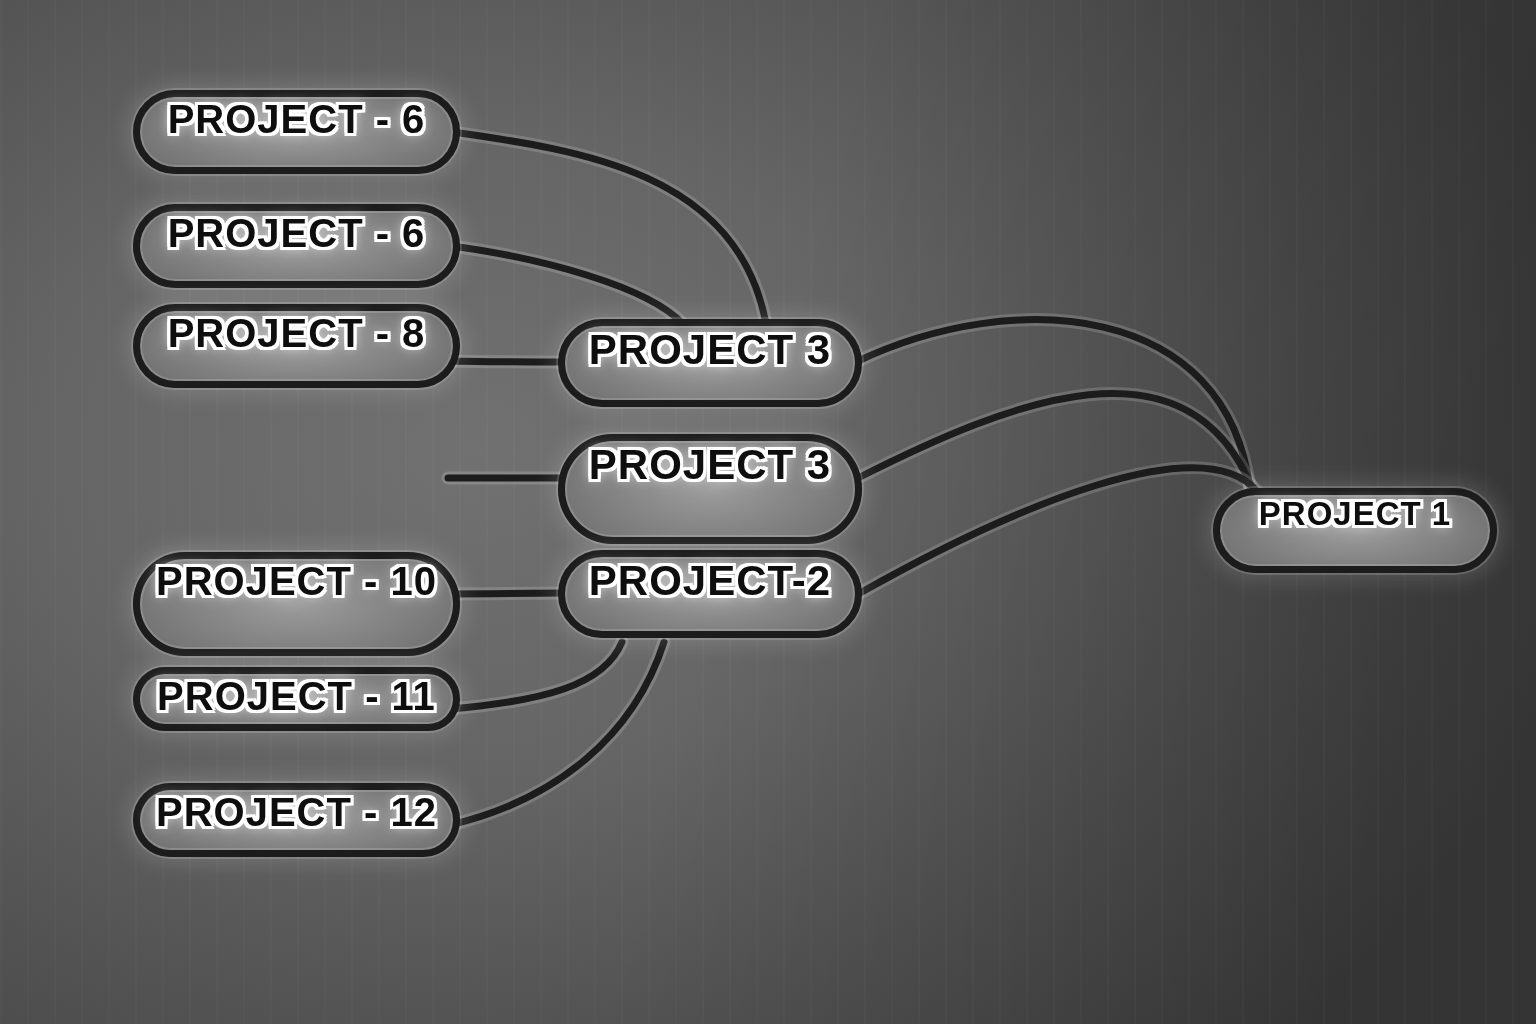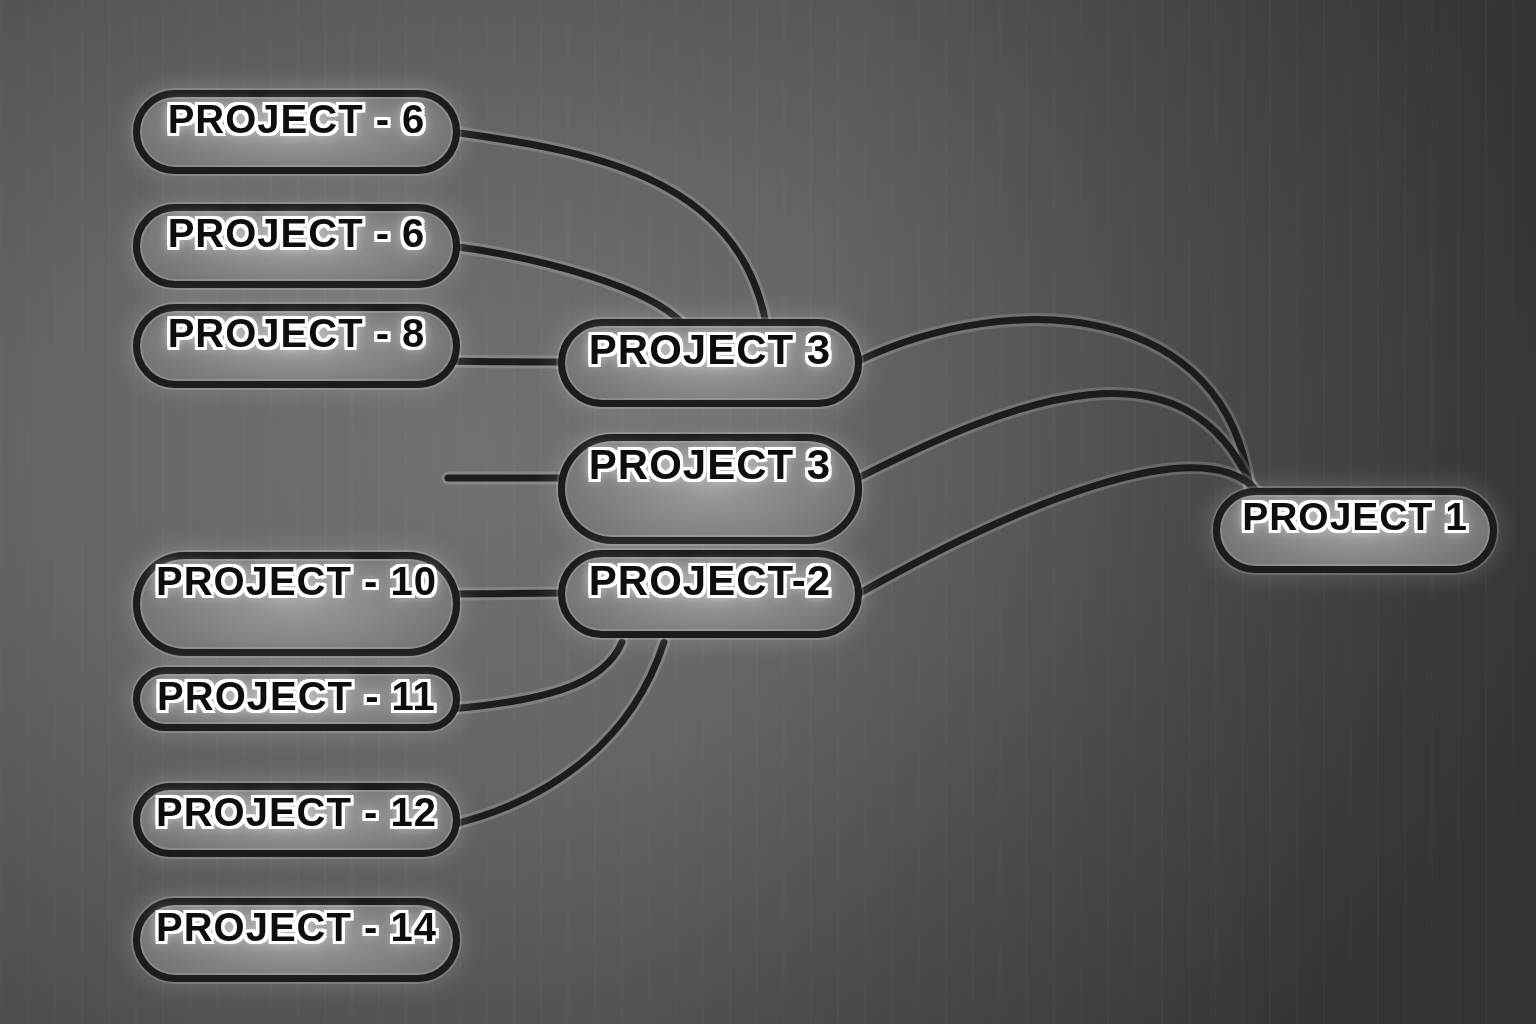--- a/index.html
+++ b/index.html
@@ -38,21 +38,21 @@
       0 -3px 0 var(--outline,#fff), 0 3px 0 var(--outline,#fff),
       -2px -2px 0 var(--outline,#fff), 2px -2px 0 var(--outline,#fff),
       -2px 2px 0 var(--outline,#fff), 2px 2px 0 var(--outline,#fff),
       -3px -3px 0 var(--outline,#fff), 3px -3px 0 var(--outline,#fff),
       -3px 3px 0 var(--outline,#fff), 3px 3px 0 var(--outline,#fff),
       0 0 12px rgba(255,255,255,0.85),
       0 0 24px rgba(255,255,255,0.45);
   }
   .node.left  .node-label{font-size:40px;}
   .node.mid   .node-label{font-size:42px;}
-  .node.right .node-label{font-size:39px;}
+  .node.right .node-label{font-size:33px;}
 </style>
 </head>
 <body>
 
 <div class="canvas">
   <svg class="edges" viewBox="0 0 1536 1024">
       <path d="M 452 132 C 580 150 738 172 766 324" class="edge-halo"></path>
       <path d="M 452 132 C 580 150 738 172 766 324" class="edge-line"></path>
       <path d="M 452 246 C 540 258 648 286 683 324" class="edge-halo"></path>
       <path d="M 452 246 C 540 258 648 286 683 324" class="edge-line"></path>
@@ -84,23 +84,20 @@
     </div>
     <div class="node left" style="left: 133px; top: 552px; width: 327px; height: 104px;">
       <span class="node-label">PROJECT - 10</span>
     </div>
     <div class="node left" style="left: 133px; top: 667px; width: 327px; height: 64px;">
       <span class="node-label">PROJECT - 11</span>
     </div>
     <div class="node left" style="left: 133px; top: 783px; width: 327px; height: 74px;">
       <span class="node-label">PROJECT - 12</span>
     </div>
-    <div class="node left" style="left: 133px; top: 898px; width: 327px; height: 84px;">
-      <span class="node-label">PROJECT - 14</span>
-    </div>
     <div class="node mid" style="left: 558px; top: 319px; width: 304px; height: 88px;">
       <span class="node-label">PROJECT 3</span>
     </div>
     <div class="node mid" style="left: 558px; top: 434px; width: 304px; height: 110px;">
       <span class="node-label">PROJECT 3</span>
     </div>
     <div class="node mid" style="left: 558px; top: 550px; width: 304px; height: 88px;">
       <span class="node-label">PROJECT-2</span>
     </div>
     <div class="node right" style="left: 1213px; top: 488px; width: 284px; height: 85px;">

